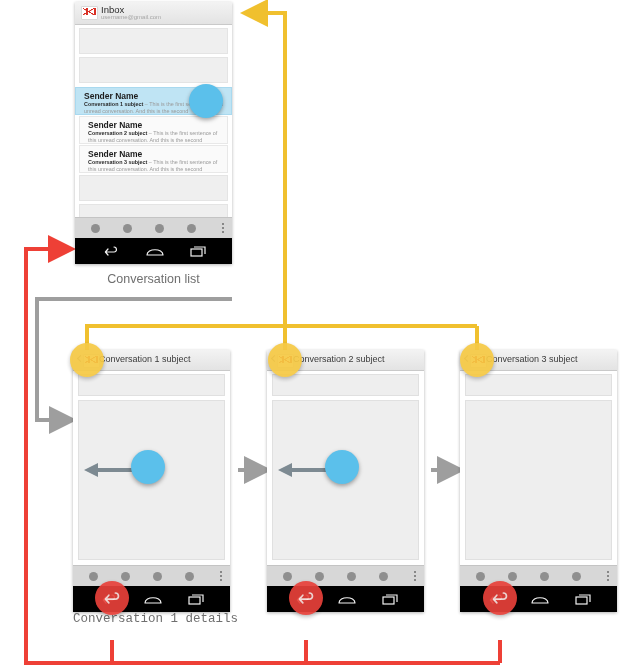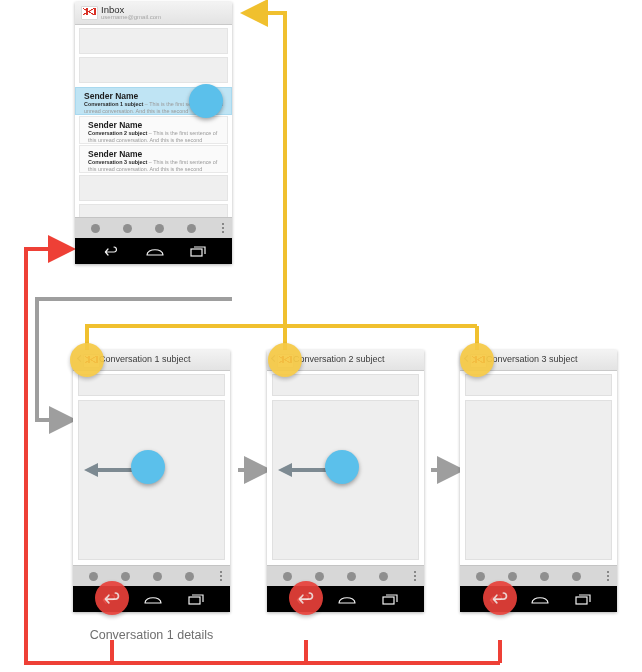--- a/index.html
+++ b/index.html
@@ -186,20 +186,21 @@
         </span>
         <span class="nv" style="left:115px;">
           <svg width="17" height="12" viewBox="0 0 17 12">
               <rect x="1" y="4" width="11" height="7" fill="none" stroke="#f2f2f2" stroke-width="1.2"></rect>
               <path d="M4,2 L15,2 L15,9" fill="none" stroke="#f2f2f2" stroke-width="1.2"></path>
             </svg>
         </span>
       </div>
     </div>
   </div>
+  <div class="caption" style="left:75px;top:272px;width:157px;">Conversation list</div>
 
   <div class="phone" style="left:73px;top:350px;width:157px;height:262px;">
     <div class="phone-screen">
       <div class="appbar small">
         <span class="back-chev"></span>
         <span class="gmail-ico" style="left:10px;top:4px;"></span>
         <span class="detail-title">Conversation 1 subject</span>
       </div>
       <div class="dpanel" style="top:24px;height:22px;"></div>
       <div class="dpanel" style="top:50px;bottom:52px;"></div>
@@ -228,21 +229,21 @@
         </span>
         <span class="nv" style="left:115px;">
           <svg width="17" height="12" viewBox="0 0 17 12">
               <rect x="1" y="4" width="11" height="7" fill="none" stroke="#f2f2f2" stroke-width="1.2"></rect>
               <path d="M4,2 L15,2 L15,9" fill="none" stroke="#f2f2f2" stroke-width="1.2"></path>
             </svg>
         </span>
       </div>
     </div>
   </div>
-  <div class="caption" style="left:73px;top:628px;width:157px;">Conversation 1 details</div>
+  <div class="caption" style="left:73px;top:612px;width:157px;font-family:Liberation Mono, monospace;">Conversation 1 details</div>
 
   <div class="phone" style="left:267px;top:350px;width:157px;height:262px;">
     <div class="phone-screen">
       <div class="appbar small">
         <span class="back-chev"></span>
         <span class="gmail-ico" style="left:10px;top:4px;"></span>
         <span class="detail-title">Conversation 2 subject</span>
       </div>
       <div class="dpanel" style="top:24px;height:22px;"></div>
       <div class="dpanel" style="top:50px;bottom:52px;"></div>

